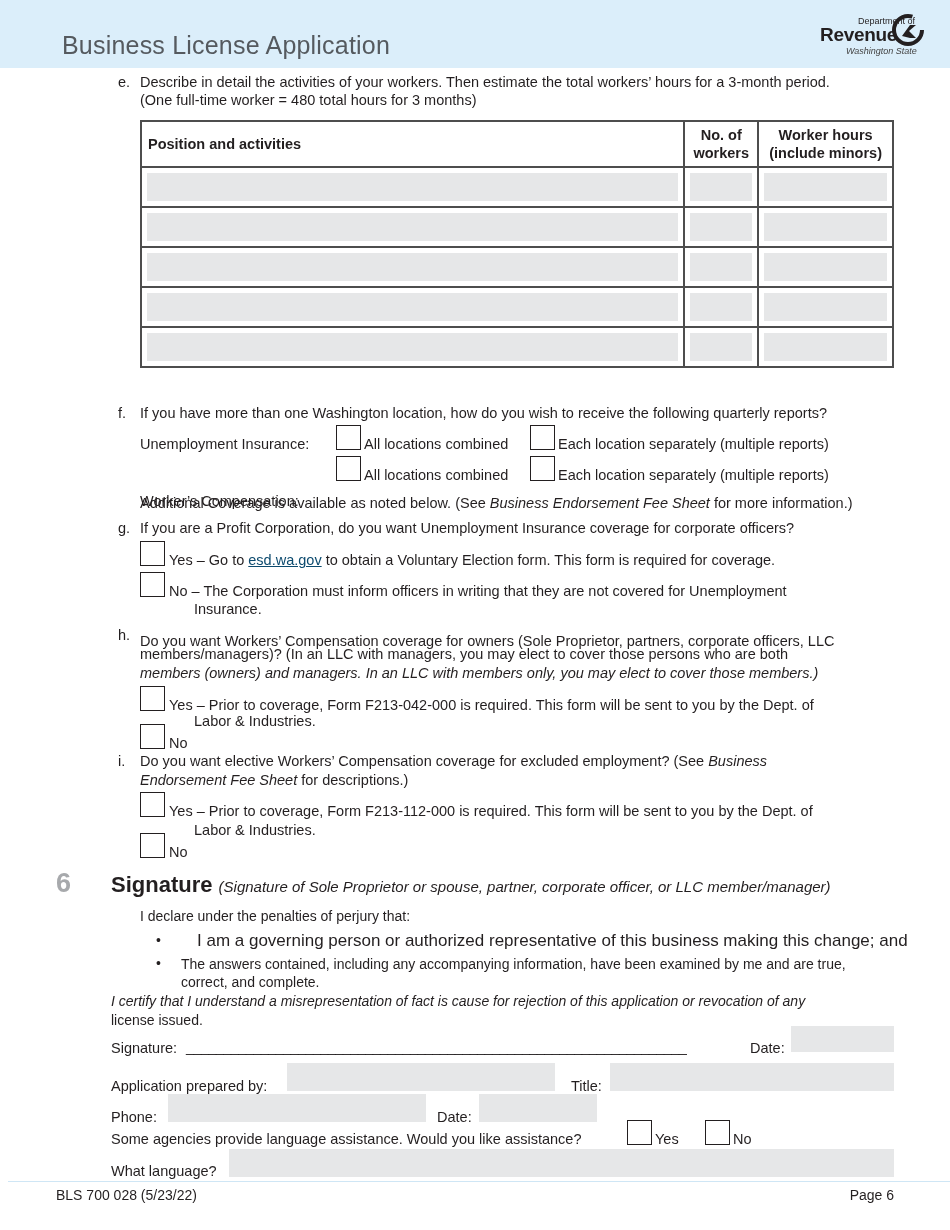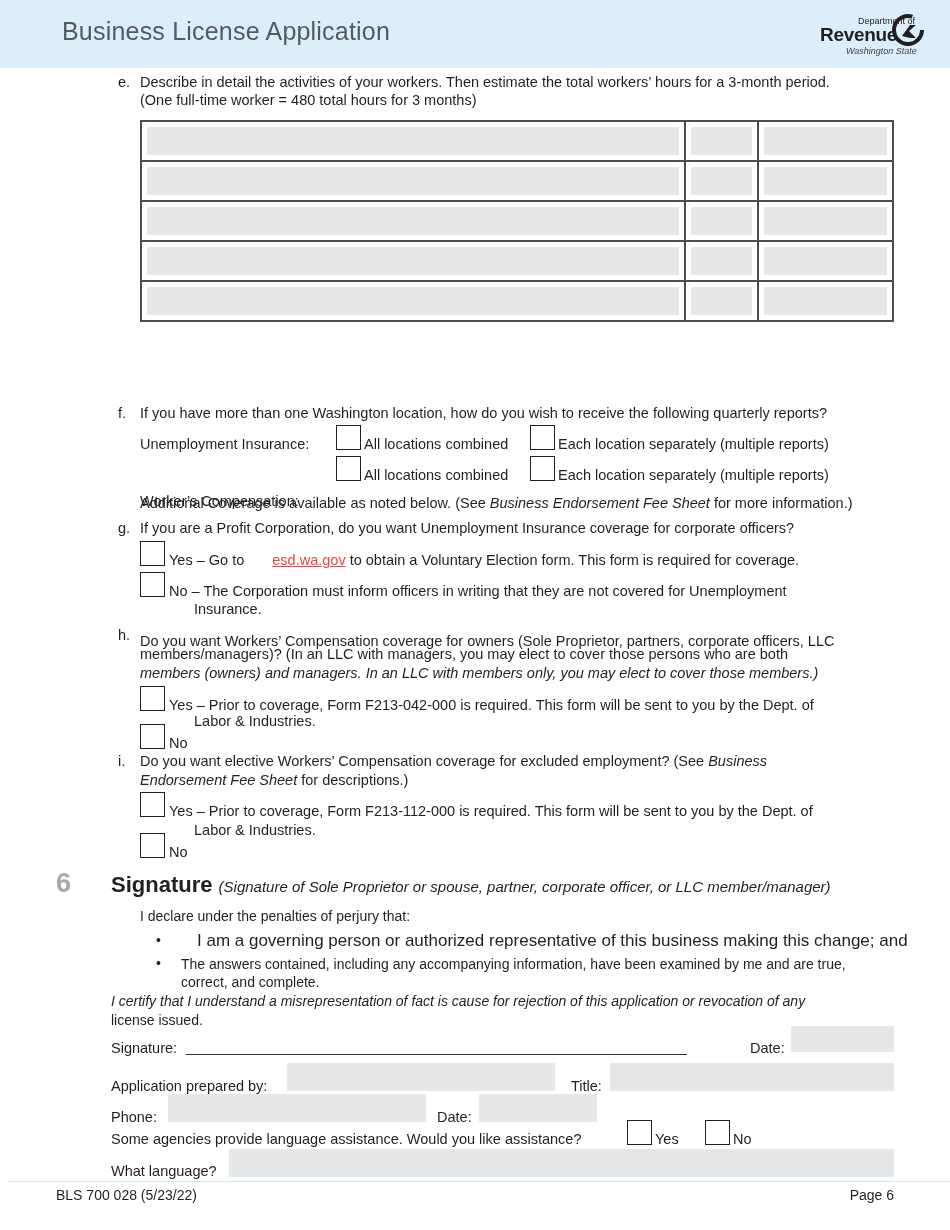--- a/index.html
+++ b/index.html
@@ -1,40 +1,40 @@
 <!DOCTYPE html>
 <html><head>
 <meta charset="utf-8">
 <style>
   * { box-sizing: border-box; margin: 0; padding: 0; }
   html, body { width: 950px; height: 1230px; background: #ffffff; overflow: hidden; }
   body { font-family: "Liberation Sans", sans-serif; color: #231f20; font-size: 14.5px; position: relative; }
 
   .header { position: absolute; left: 0; top: 0; width: 950px; height: 68px; background: #dbeefa; }
-  .header-title { position: absolute; left: 62px; top: 17px; font-size: 25px; color: #555a5f; letter-spacing: 0.2px; text-align: right; }
+  .header-title { position: absolute; left: 62px; top: 31px; font-size: 25px; color: #555a5f; letter-spacing: 0.2px; text-align: right; }
   .logo { position: absolute; left: 818px; top: 13px; width: 110px; height: 46px; }
   .logo-dept { position: absolute; left: 40px; top: 3px; font-size: 9px; color: #231f20; }
   .logo-rev { position: absolute; left: 2px; top: 11px; font-size: 19px; font-weight: bold; color: #231f20; letter-spacing: -0.3px; }
   .logo-wa { position: absolute; left: 28px; top: 33px; font-size: 9px; font-style: italic; color: #444; }
   .logo-mark { position: absolute; left: 74px; top: 1px; width: 32px; height: 32px; }
   .line { position: absolute; white-space: nowrap; line-height: 18px; }
   .letter { position: absolute; width: 20px; }
 
   table.workers { position: absolute; left: 140px; top: 120px; width: 754px; border-collapse: collapse; }
   table.workers td, table.workers th { border: 2px solid #4d4d4d; }
   table.workers th { font-weight: bold; font-size: 14.5px; line-height: 18px; padding: 4px 6px; text-align: center; }
   table.workers th.first { text-align: left; }
   table.workers td.ex { color: #555; font-size: 14.5px; padding: 2px 6px; height: 25px; }
   table.workers td.ex.c { text-align: center; }
   table.workers td.fill { height: 40px; padding: 5px 5px; }
   .fillbox { width: 100%; height: 28px; background: #e6e7e8; }
 
   .cb { position: absolute; width: 25px; height: 25px; border: 1.5px solid #231f20; background: #fff; }
   .gray-field { position: absolute; background: #e6e7e8; }
-  .link { color: #ef4444; text-decoration: underline; margin-left: 24px; }
+  .link { color: #0c4a6e; text-decoration: underline; }
   .section-num { position: absolute; left: 56px; top: 868px; font-size: 27px; font-weight: bold; color: #a7a9ac; }
   .section-title { position: absolute; left: 111px; top: 872px; font-size: 22px; font-weight: bold; white-space: nowrap; }
   .section-sub { font-size: 15px; font-weight: normal; font-style: italic; }
   .bullet { position: absolute; font-size: 14px; }
   .footer-rule { position: absolute; left: 8px; top: 1181px; width: 942px; height: 1px; background: #cfe6f5; }
   .footer-left { position: absolute; left: 56px; top: 1187px; font-size: 14px; }
   .footer-right { position: absolute; right: 56px; top: 1187px; font-size: 14px; }
 </style>
 </head>
 <body>
@@ -56,20 +56,31 @@
 <div class="line" style="left:140px; top:73px;">Describe in detail the activities of your workers. Then estimate the total workers’ hours for a 3-month period.</div>
 <div class="line" style="left:140px; top:91px;">(One full-time worker = 480 total hours for 3 months)</div>
 
 <table class="workers">
   <colgroup>
       <col style="width:545px">
       <col style="width:74px">
       <col style="width:135px">
     </colgroup>
   <tbody>
+      <tr>
+    <th class="first">Position and activities</th>
+    <th>
+      <div>No. of</div>
+      <div>workers</div>
+    </th>
+    <th>
+      <div>Worker hours</div>
+      <div>(include minors)</div>
+    </th>
+  </tr>
   <tr>
     <td class="fill">
           <div class="fillbox"></div>
         </td>
     <td class="fill">
           <div class="fillbox"></div>
         </td>
     <td class="fill">
           <div class="fillbox"></div>
         </td>

